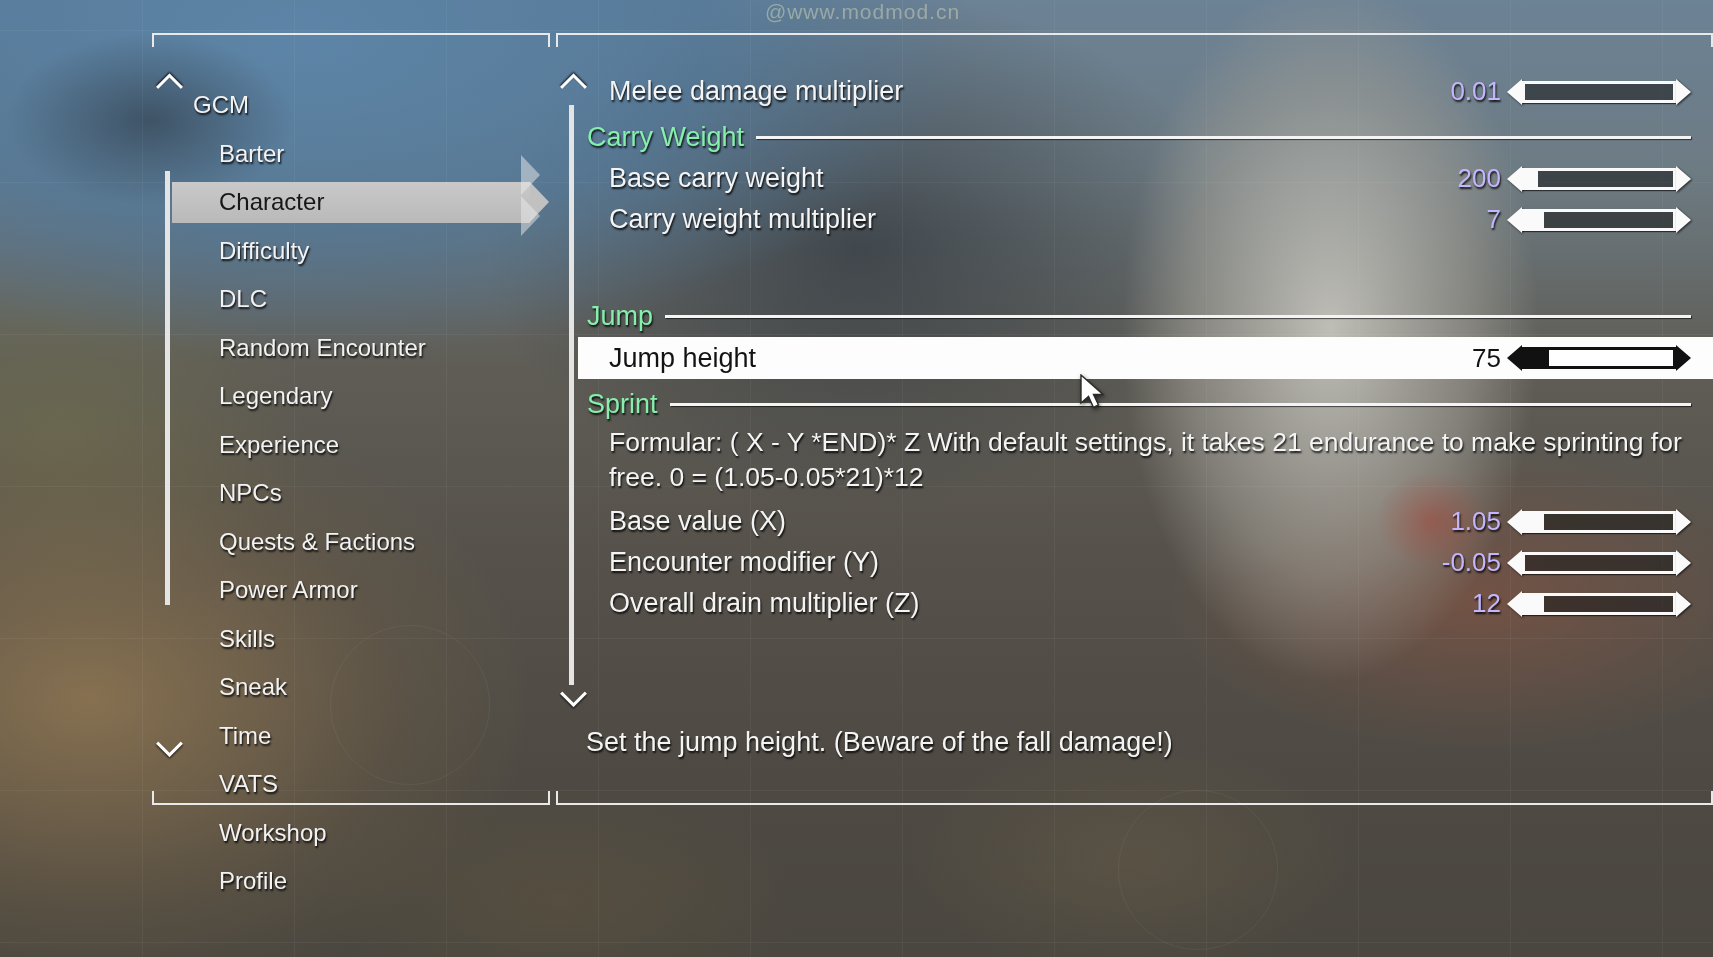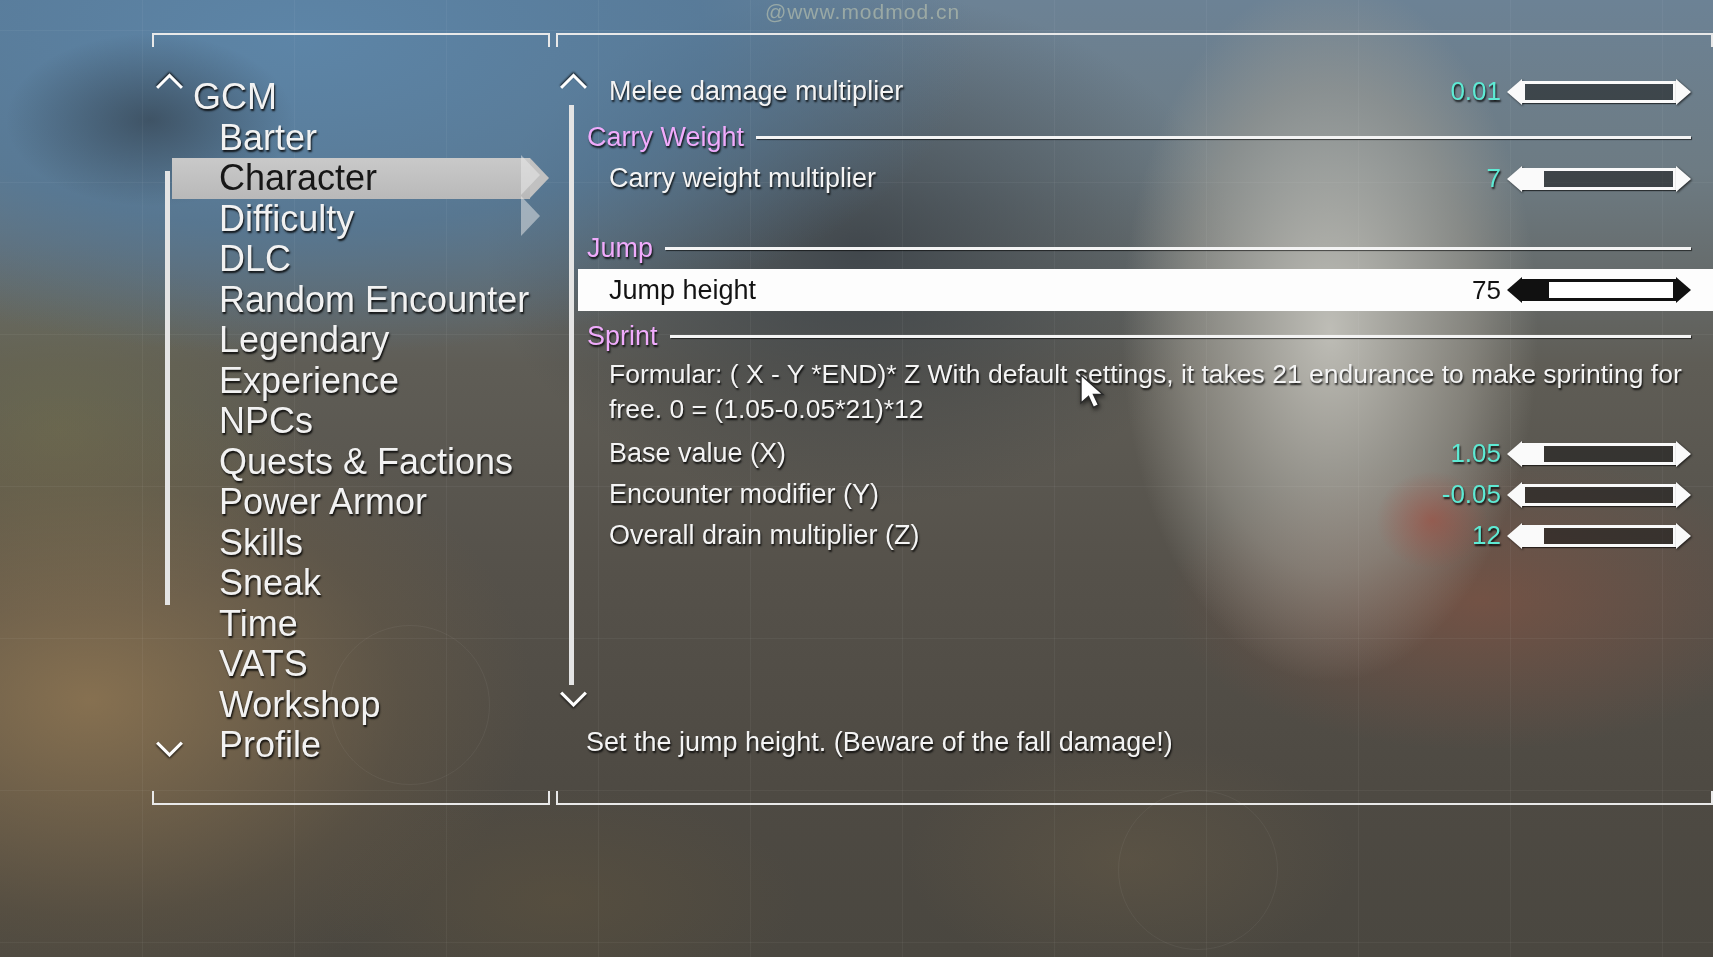--- a/index.html
+++ b/index.html
@@ -116,25 +116,26 @@
   }
   #left-thumb {
     position: absolute; left: 13px; top: 138px; width: 5px; height: 434px;
     background: #e4e4e4;
   }
 
   .menu-list { position: absolute; left: 20px; top: 44px; width: 378px; }
   .menu-item {
     position: relative;
     height: 40.5px; line-height: 40.5px;
-    font-size: 36px;
+    font-size: 24px;
     color: #f2f2f2;
     text-shadow: 1px 2px 2px rgba(0,0,0,0.85);
     padding-left: 47px;
     white-space: nowrap;
+    margin-top: 8px;
   }
   .menu-item.root { padding-left: 21px; }
   .menu-item.selected {
     background: linear-gradient(180deg,#c9c9c9 0%, #b9b9b9 100%);
     color: #171717;
     text-shadow: none;
     width: 358px;
   }
   .menu-item.selected::after {
     content: "";
@@ -186,21 +187,21 @@
   .row .label {
     font-size: 27px; color: #f4f4f4;
     text-shadow: 1px 2px 2px rgba(0,0,0,0.85);
     white-space: nowrap;
   }
   .row .right {
     margin-left: auto;
     display: flex; align-items: center; gap: 6px;
   }
   .row .value {
-    font-size: 26px; color: #5eead4;
+    font-size: 26px; color: #c4b5fd;
     text-shadow: 1px 2px 2px rgba(0,0,0,0.85);
     text-align: right;
   }
 
   
   .row.highlight {
     background: #fdfdfd;
     height: 42px;
     margin-left: 0px;
   }
@@ -236,21 +237,21 @@
 
   
   .section {
     position: relative;
     height: 42px;
     display: flex; align-items: center;
     padding-left: 9px; padding-right: 22px;
     margin-top: 4px;
   }
   .section .title {
-    font-size: 27px; color: #f0abfc;
+    font-size: 27px; color: #86efac;
     text-shadow: 1px 2px 2px rgba(0,0,0,0.85);
     white-space: nowrap; padding-right: 12px;
   }
   .section .rule {
     flex: 1; height: 3px; background: #f4f4f4;
     box-shadow: 1px 1px 1px rgba(0,0,0,0.6);
   }
 
   
   .desc {
@@ -362,36 +363,49 @@
             <div class="arrow-r"></div>
           </div>
         </div>
       </div>
 
       <div class="section">
         <div class="title">Carry Weight</div>
         <div class="rule"></div>
       </div>
 
+      <div class="row">
+        <div class="label">Base carry weight</div>
+        <div class="right">
+          <div class="value">200</div>
+          <div class="slider">
+            <div class="arrow-l"></div>
+            <div class="track">
+              <div class="fill" style="width: 9%;"></div>
+            </div>
+            <div class="arrow-r"></div>
+          </div>
+        </div>
+      </div>
 
       <div class="row">
         <div class="label">Carry weight multiplier</div>
         <div class="right">
           <div class="value">7</div>
           <div class="slider">
             <div class="arrow-l"></div>
             <div class="track">
               <div class="fill" style="width: 13%;"></div>
             </div>
             <div class="arrow-r"></div>
           </div>
         </div>
       </div>
 
-      <div class="section" style="margin-top:28px">
+      <div class="section" style="margin-top:55px">
         <div class="title">Jump</div>
         <div class="rule"></div>
       </div>
 
       <div class="row highlight">
         <div class="label">Jump height</div>
         <div class="right">
           <div class="value">75</div>
           <div class="slider">
             <div class="arrow-l"></div>

